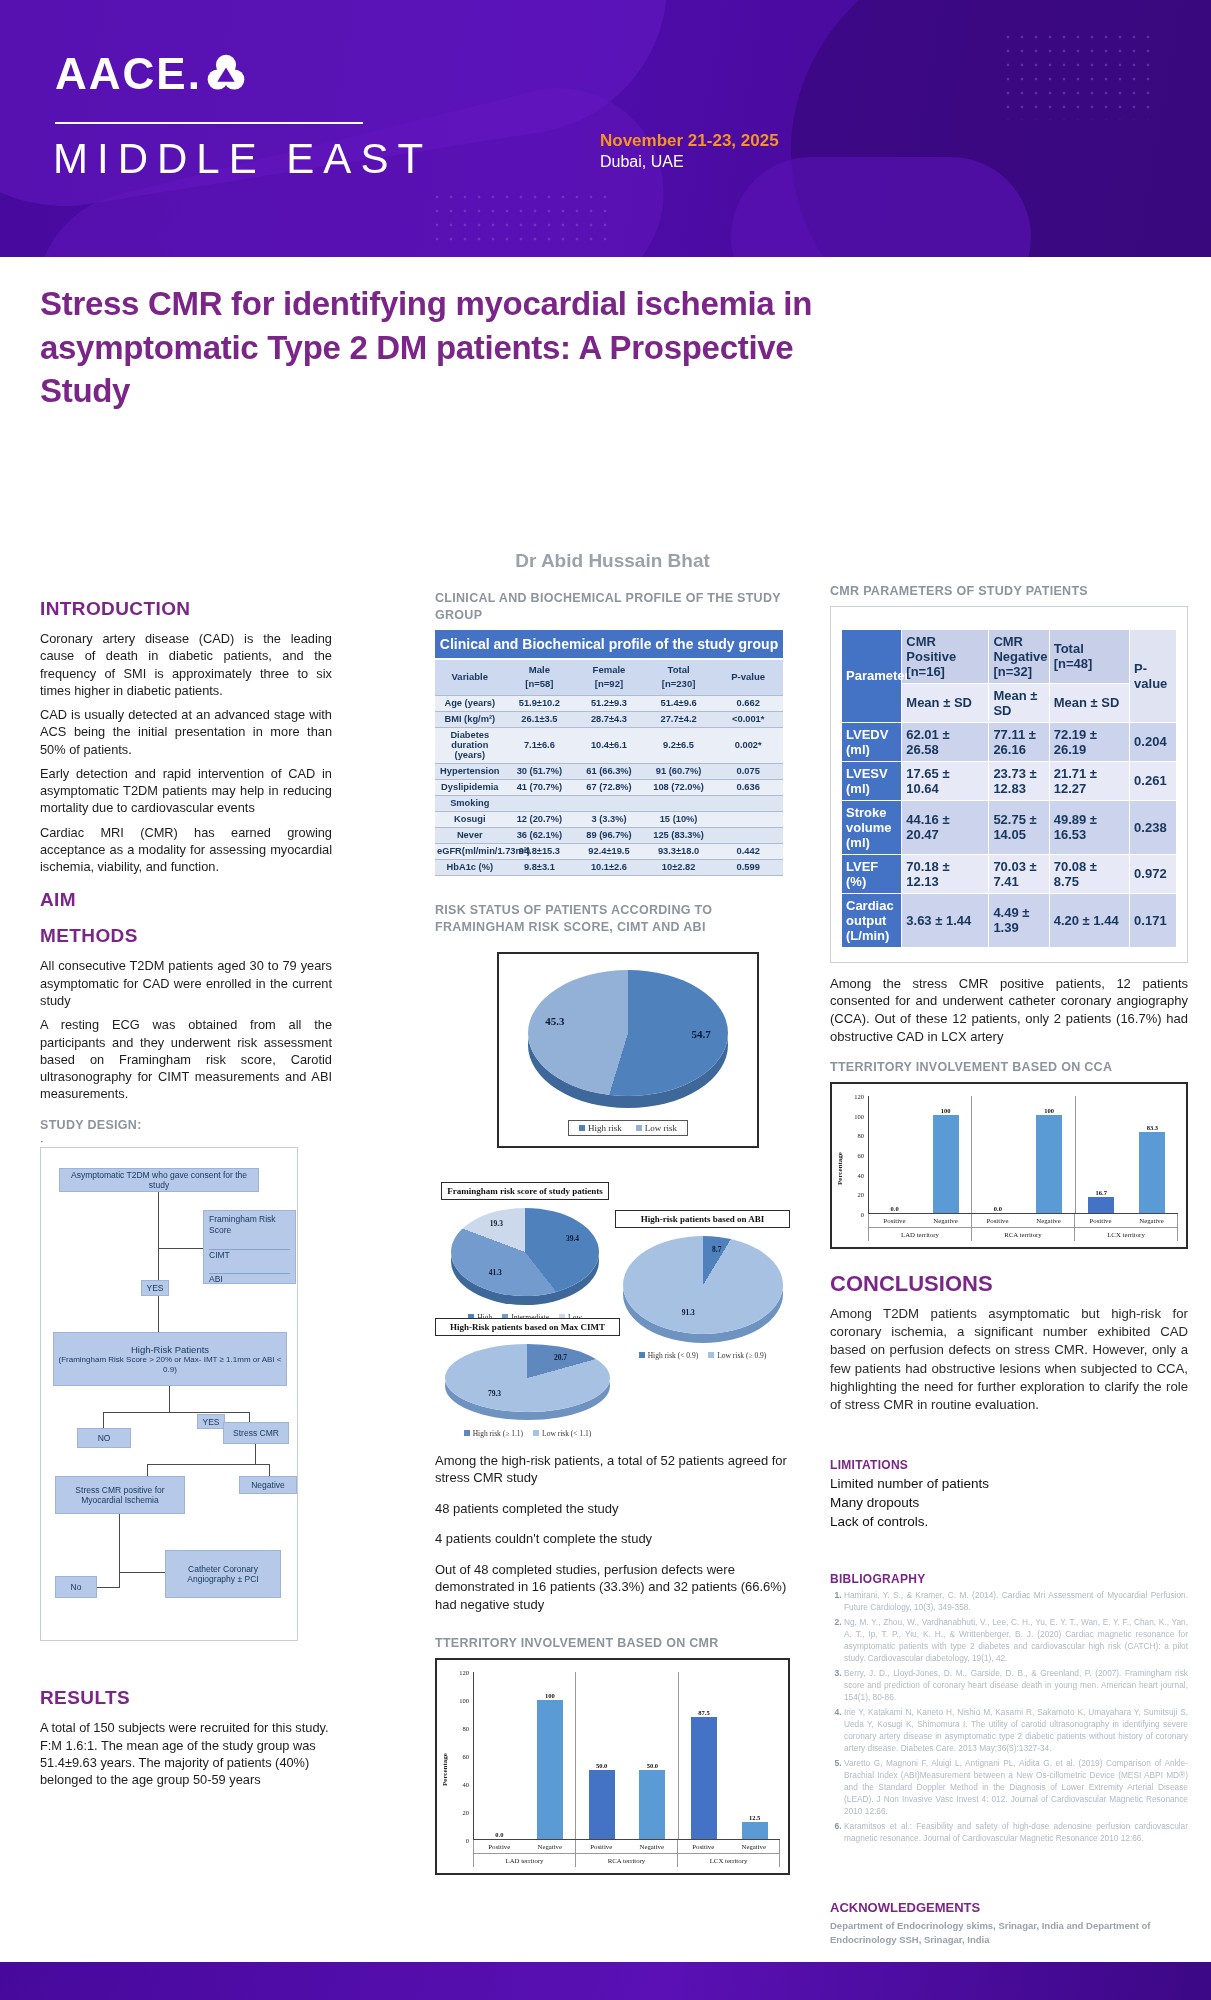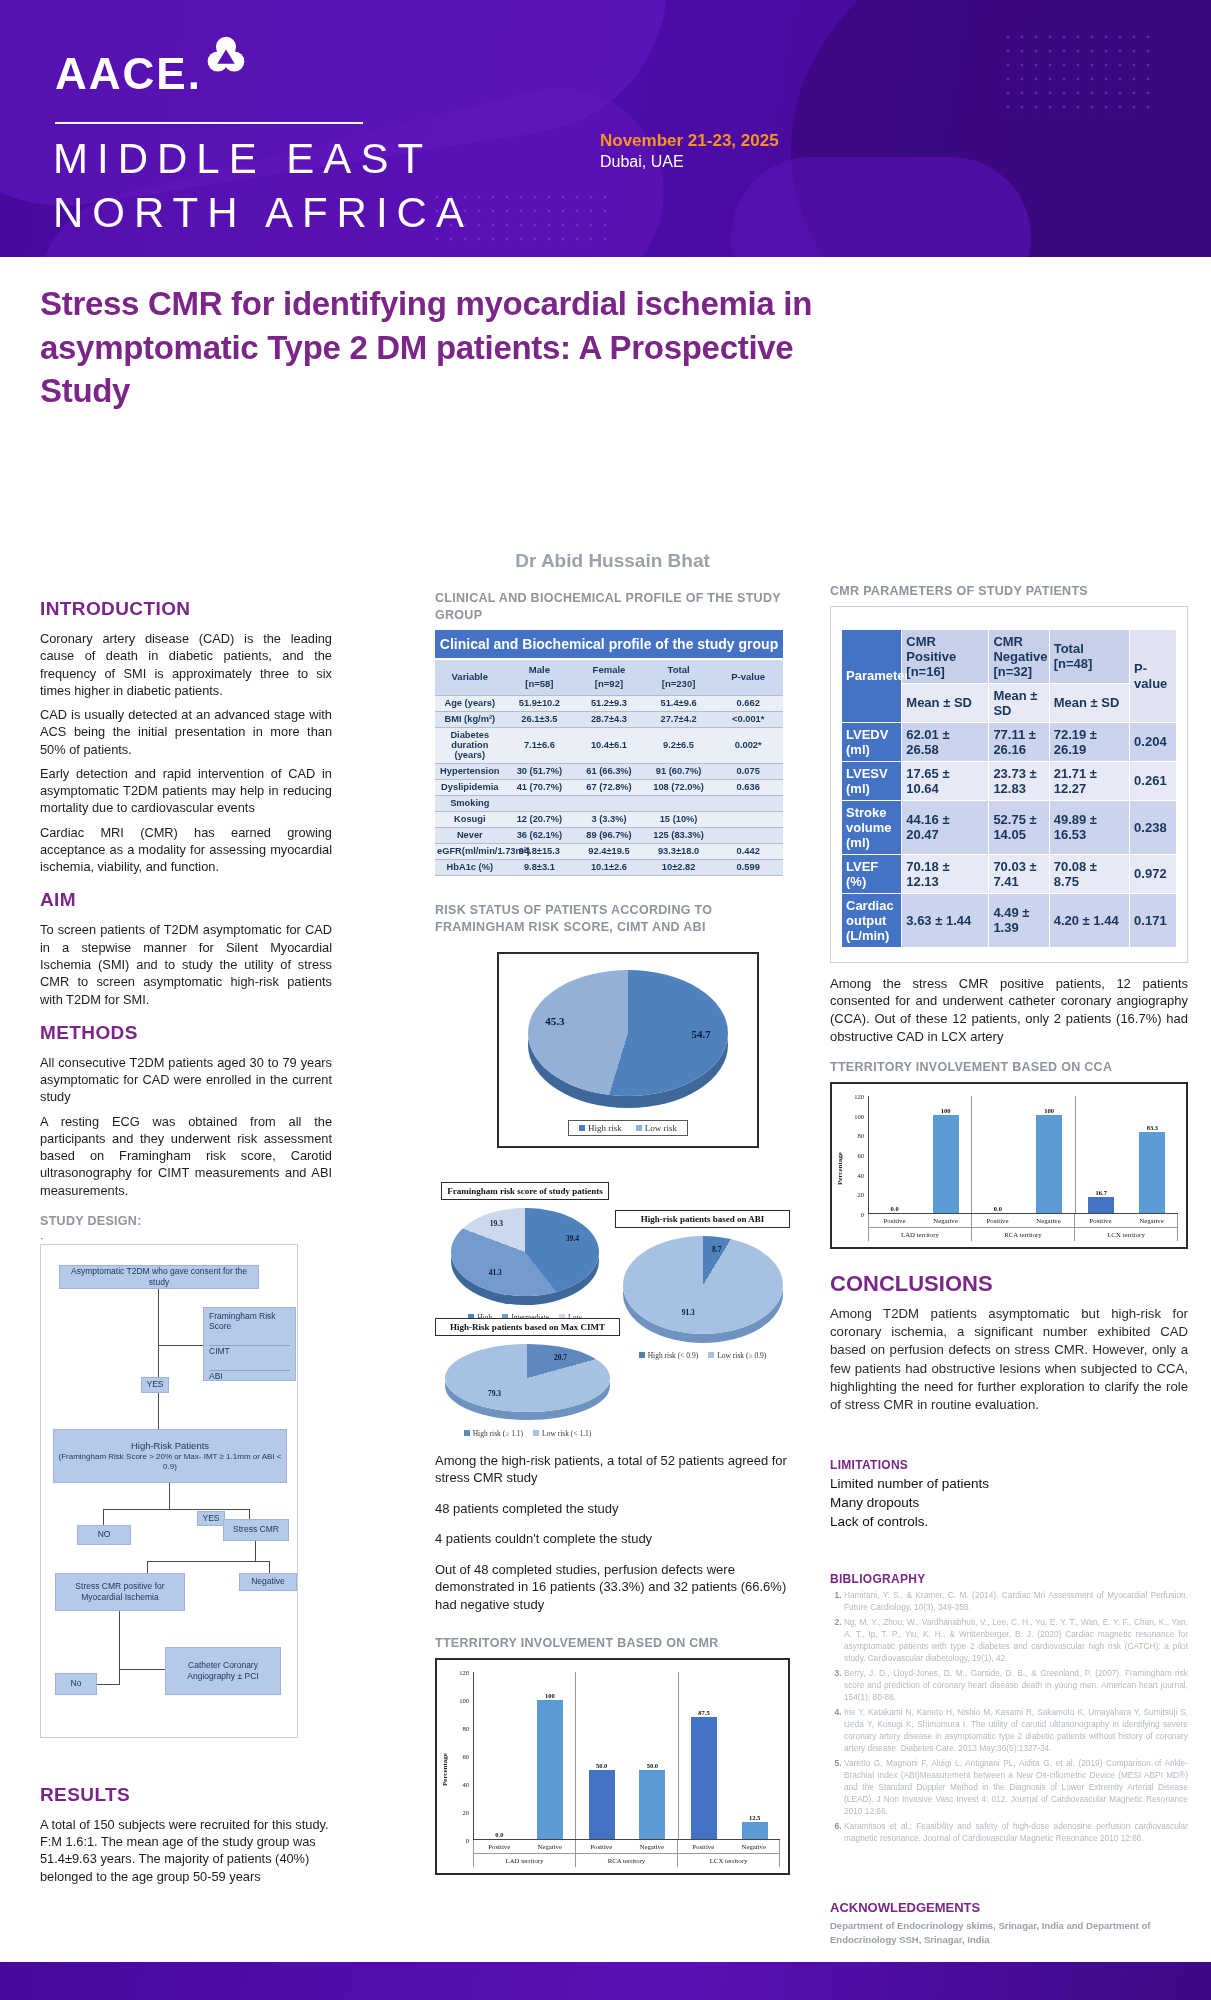--- a/index.html
+++ b/index.html
@@ -10,21 +10,21 @@
   .hdr { position:absolute; left:0; top:0; width:1211px; height:257px;
          background:linear-gradient(100deg,#47099c 0%,#4f0cab 45%,#43098f 100%); overflow:hidden; }
   .blob { position:absolute; border-radius:200px; }
   .b1 { left:-90px; top:-130px; width:760px; height:300px; background:#6a1cc9; opacity:.45; transform:rotate(-9deg); }
   .b2 { left:30px; top:140px; width:640px; height:210px; background:#6316c0; opacity:.5; transform:rotate(-14deg); }
   .b3 { right:-140px; top:-80px; width:560px; height:460px; background:#32076f; opacity:.55; border-radius:50%; }
   .b4 { right:180px; bottom:-60px; width:300px; height:160px; background:#5c12b8; opacity:.6; }
   .dots { position:absolute; background-image:radial-gradient(#8a4fd8 1.5px, transparent 1.6px); background-size:14px 14px; opacity:.5; }
   .d1 { left:430px; top:190px; width:180px; height:60px; }
   .d2 { right:60px; top:30px; width:150px; height:90px; }
-  .logo { position:absolute; left:55px; top:52px; display:flex; align-items:flex-start; }
+  .logo { position:absolute; left:55px; top:52px; display:flex; align-items:flex-end; }
   .logo-text { color:#fff; font-size:44px; font-weight:bold; letter-spacing:2px; line-height:1; }
   .logo-knot { margin-left:2px; margin-top:-18px; }
   .hdr-line { position:absolute; left:55px; top:122px; width:308px; height:2px; background:#fff; }
   .region { position:absolute; left:53px; top:132px; color:#fff; font-size:42px; font-weight:300; letter-spacing:9px; line-height:1.28; }
   .dateblock { position:absolute; left:600px; top:131px; width:302px; text-align:left; }
   .date { color:#f7941d; font-size:17px; font-weight:bold; }
   .loc { color:#fff; font-size:16px; margin-top:2px; }
 
   
   .title { position:absolute; left:40px; top:282px; width:850px; color:#7b2589;
@@ -159,41 +159,39 @@
           <circle cx="24" cy="14" r="11"></circle>
             <circle cx="15" cy="30" r="11"></circle>
             <circle cx="33" cy="30" r="11"></circle>
         </g>
         <polygon points="24,17 14.5,32.5 33.5,32.5" fill="#5a10b5"></polygon>
       </svg>
     </div>
     <div class="hdr-line"></div>
     <div class="region">
       <div>MIDDLE EAST</div>
-      <div>NORTH AFRICA</div>
     </div>
     <div class="dateblock">
       <div class="date">November 21-23, 2025</div>
       <div class="loc">Dubai, UAE</div>
     </div>
   </header>
 
   <h1 class="title">Stress CMR for identifying myocardial ischemia in asymptomatic Type 2 DM patients: A Prospective Study</h1>
 
   <section class="col col-l">
     <h2 class="sec">INTRODUCTION</h2>
     <div>
         <div class="para">Coronary artery disease (CAD) is the leading cause of death in diabetic patients, and the frequency of SMI is approximately three to six times higher in diabetic patients.</div>
         <div class="para">CAD is usually detected at an advanced stage with ACS being the initial presentation in more than 50% of patients.</div>
         <div class="para">Early detection and rapid intervention of CAD in asymptomatic T2DM patients may help in reducing mortality due to cardiovascular events</div>
         <div class="para">Cardiac MRI (CMR) has earned growing acceptance as a modality for assessing myocardial ischemia, viability, and function.</div>
       </div>
 
     <h2 class="sec">AIM</h2>
-    <p class="para">To screen patients of T2DM asymptomatic for CAD in a stepwise manner for Silent Myocardial Ischemia (SMI) and to study the utility of stress CMR to screen asymptomatic high-risk patients with T2DM for SMI.</p>
 
     <h2 class="sec">METHODS</h2>
     <div>
         <div class="para">All consecutive T2DM patients aged 30 to 79 years asymptomatic for CAD were enrolled in the current study</div>
         <div class="para">A resting ECG was obtained from all the participants and they underwent risk assessment based on Framingham risk score, Carotid ultrasonography for CIMT measurements and ABI measurements.</div>
       </div>
 
     <h3 class="mini" style="margin-top:14px">STUDY DESIGN:</h3>
     <div class="sd-bullet">·</div>
 

